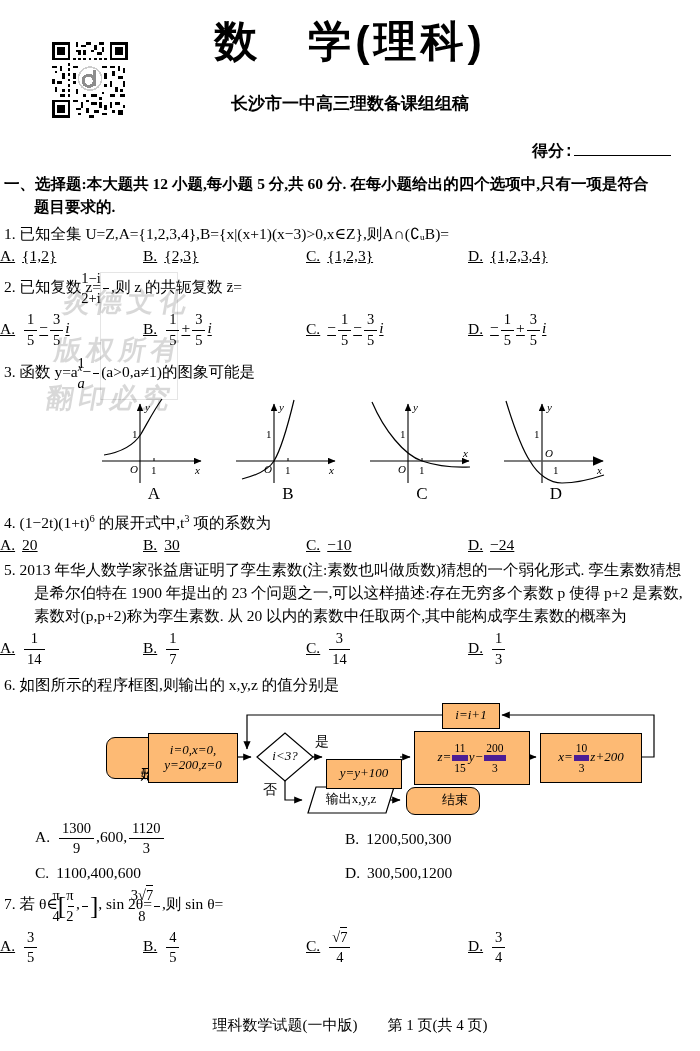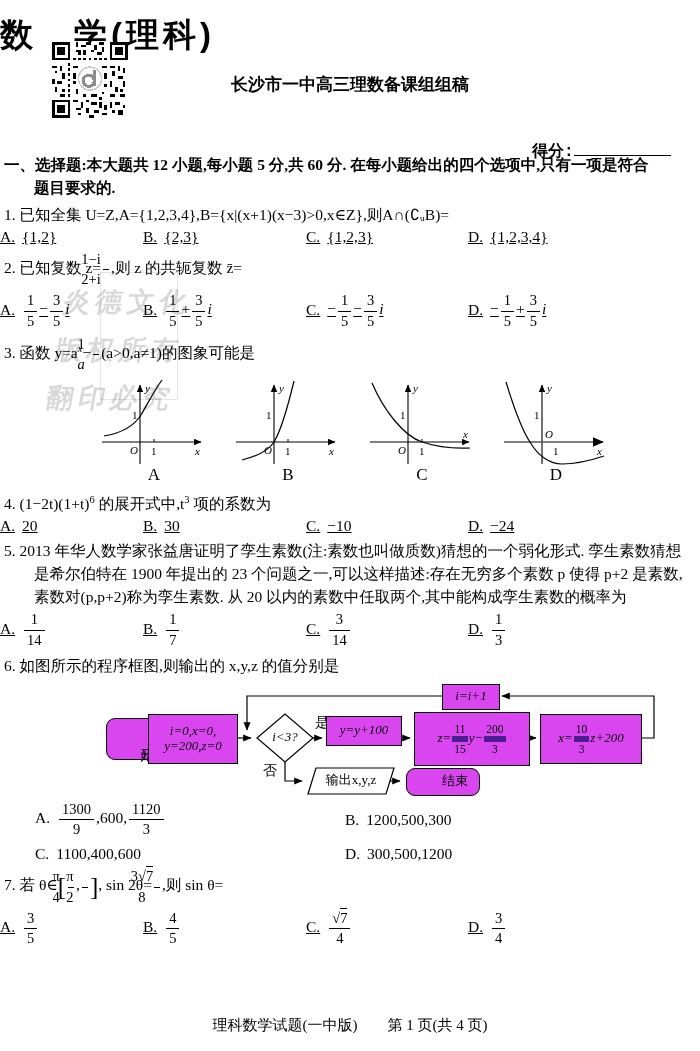--- a/index.html
+++ b/index.html
@@ -1,23 +1,23 @@
 <!DOCTYPE html>
 <html><head>
 <meta charset="utf-8">
 <style>
   html,body{margin:0;padding:0;background:#888;}
   .page{position:relative;width:700px;height:1051px;margin:0 auto;background:#fff;
         font-family:"Liberation Serif","DejaVu Serif",serif;color:#000;font-size:15.5px;overflow:hidden;}
   .content{position:relative;z-index:1;}
   
   .series{text-align:center;font-weight:bold;font-size:25px;letter-spacing:0.5px;padding-top:8px;}
-  .subject{text-align:left;font-weight:bold;font-size:33px;letter-spacing:4px;margin-top:13px;
+  .subject{text-align:center;font-weight:bold;font-size:43px;letter-spacing:4px;margin-top:13px;
            font-family:"Liberation Sans","DejaVu Sans",sans-serif;}
-  .byline{text-align:center;font-weight:bold;font-size:17px;margin-top:15px;
+  .byline{text-align:center;font-weight:bold;font-size:17px;margin-top:21px;
           font-family:"Liberation Sans","DejaVu Sans",sans-serif;}
   .score{position:absolute;left:532px;top:140px;font-weight:bold;font-size:16px;z-index:2;
          font-family:Liberation Mono, monospace;}
   .score .line{display:inline-block;width:97px;height:15px;border-bottom:1.3px solid #000;}
   .qr{position:absolute;left:52px;top:42px;width:76px;height:76px;z-index:2;}
   
   .wm-box{position:absolute;left:100px;top:272px;width:76px;height:126px;border:1px solid rgba(0,0,0,0.10);z-index:0;}
   .watermark{position:absolute;left:55px;top:278px;z-index:0;color:#000;opacity:0.15;font-weight:bold;
              font-size:27px;letter-spacing:5px;line-height:48px;transform:skewX(-10deg);}
   
@@ -40,21 +40,21 @@
   .graphs{display:flex;gap:22px;margin:4px 0 0 98px;}
   .graph{width:112px;text-align:center;}
   .graph svg{display:block;}
   .glabel{font-size:17px;line-height:18px;}
   .ax{font-size:11px;font-style:italic;}
   .tk{font-size:11px;}
   
   .flow{position:relative;width:560px;height:118px;margin:3px 0 2px 100px;
         font-size:13px;line-height:1.15;}
   .flow svg.wires{position:absolute;left:0;top:0;}
-  .fbox{position:absolute;border:1.2px solid #000;background:#d946ef;display:flex;
+  .fbox{position:absolute;border:1.2px solid #000;background:#fdba74;display:flex;
         align-items:center;justify-content:center;text-align:center;flex-direction:column;}
   .ftext{position:absolute;display:flex;align-items:center;justify-content:center;text-align:center;}
   .round{border-radius:9px;padding-left:24px;}
   .flow .frac{font-size:11.5px;margin:0 1px;}
   .flow .frac .num{padding:0 2px 1px;}
   .flow .frac .den{padding:1px 2px 0;border-top:6px solid #4c1d95;}
   .flbl{position:absolute;font-size:14px;}
   
   .footer{position:absolute;left:0;right:0;top:1016px;text-align:center;font-size:15px;z-index:2;}
 </style>
@@ -293,21 +293,21 @@
       <div class="fbox round" style="left:6px;top:38px;width:30px;height:40px;">
           <span style="writing-mode:vertical-rl;text-orientation:upright;">开始</span>
         </div>
       <div class="fbox" style="left:48px;top:34px;width:88px;height:48px;">
           <div class="it">i=0,x=0,</div>
           <div class="it">y=200,z=0</div>
         </div>
       <div class="ftext it" style="left:157px;top:46px;width:56px;height:24px;">i&lt;3?</div>
       <div class="flbl" style="left:215px;top:35px;">是</div>
       <div class="flbl" style="left:163px;top:83px;">否</div>
-      <div class="fbox it" style="left:226px;top:36px;width:74px;height:28px;">y=y+100</div>
+      <div class="fbox it" style="left:226px;top:60px;width:74px;height:28px;">y=y+100</div>
       <div class="fbox" style="left:314px;top:32px;width:114px;height:52px;flex-direction:row;">
           <span class="it">z=</span>
           <span class="frac">
             <span class="num">11</span>
             <span class="den">15</span>
           </span>
           <span class="it">y−</span>
           <span class="frac">
             <span class="num">200</span>
             <span class="den">3</span>

